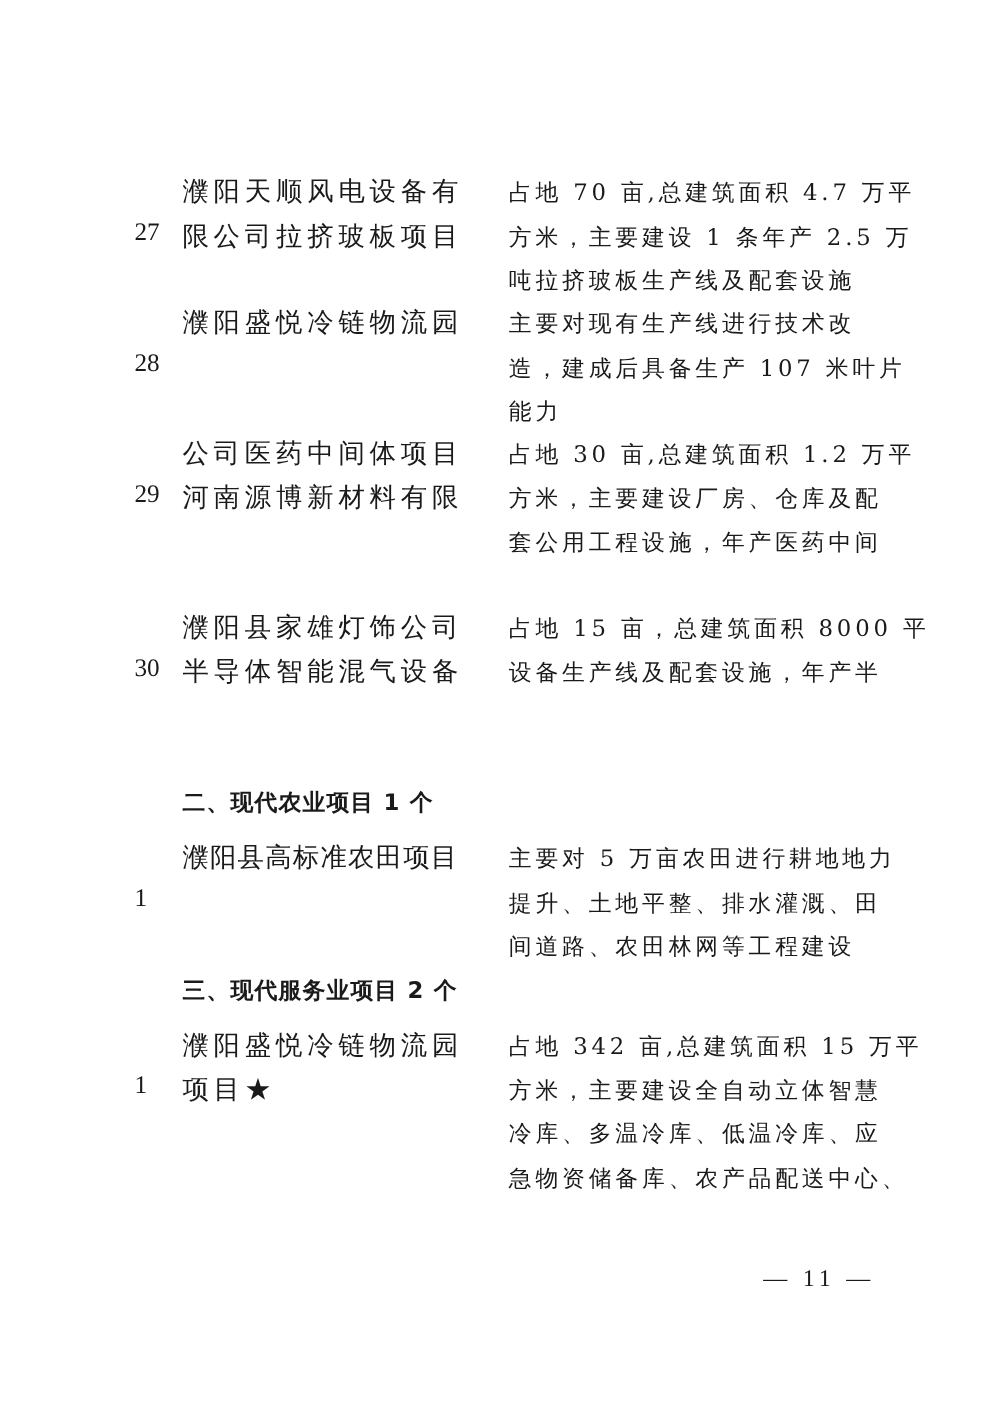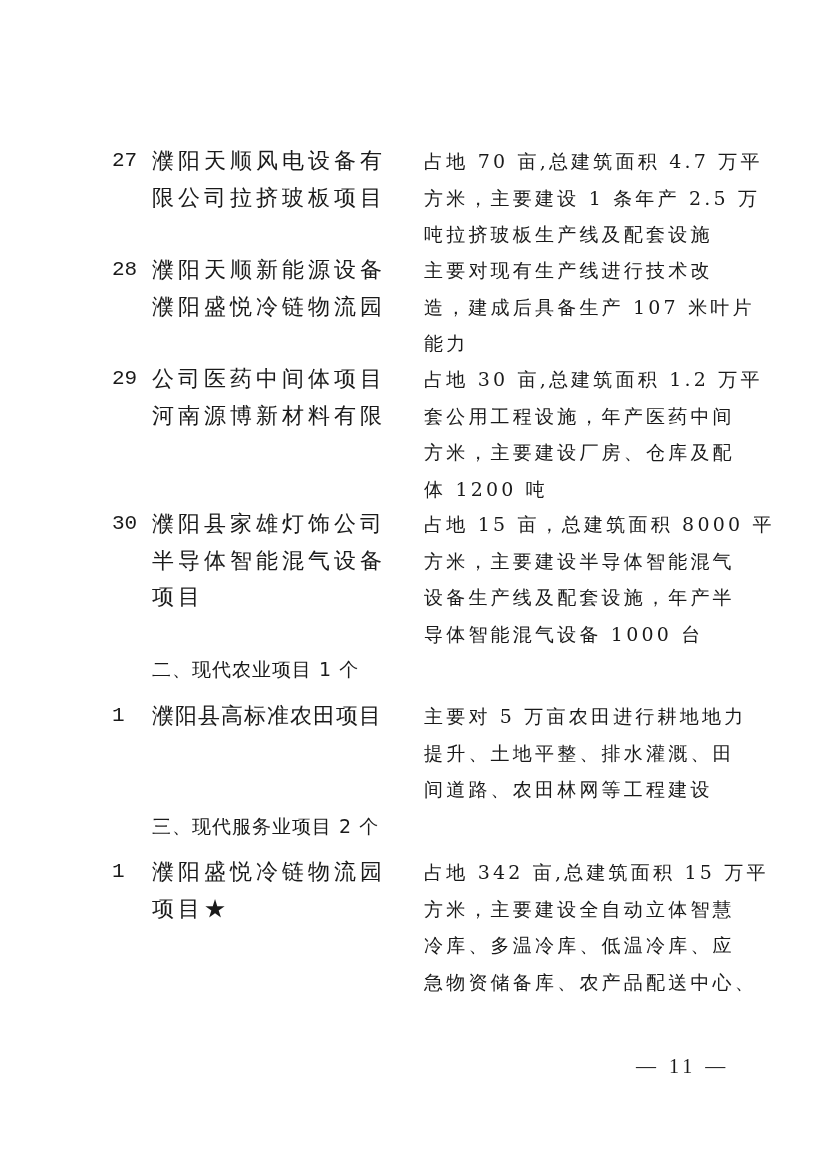--- a/index.html
+++ b/index.html
@@ -1,24 +1,24 @@
 <!DOCTYPE html>
 <html><head>
 <meta charset="utf-8">
 <style>
   html, body { margin:0; padding:0; background:#ffffff; }
   body { width:826px; height:1169px; position:relative; overflow:hidden;
          font-family:"DejaVu Serif","Liberation Serif",serif; color:#1a1a1a; }
   .page { position:absolute; left:0; top:0; width:826px; height:1169px; }
   .row { position:absolute; left:0; width:826px; }
-  .num { position:absolute; left:112px; font-family:Liberation Mono, monospace; font-size:21px; line-height:36px; }
+  .num { position:absolute; left:112px; font-family:Liberation Serif, serif; font-size:21px; line-height:36px;margin-top:32px; }
   .name { position:absolute; left:152px; width:240px; font-size:22px; line-height:36.5px; letter-spacing:4px; }
   .desc { position:absolute; left:424px; width:316px; font-size:19px; line-height:36.5px; letter-spacing:3.2px; text-align:justify; }
   .line { display:block; white-space:nowrap; }
-  .section { position:absolute; left:152px; font-family:"DejaVu Sans","Liberation Sans",sans-serif; font-size:19px; font-weight:normal; line-height:36px; letter-spacing:1px; }
+  .section { position:absolute; left:152px; font-family:"DejaVu Sans","Liberation Sans",sans-serif; font-size:19px; font-weight:bold; line-height:36px; letter-spacing:1px; }
   .footer { position:absolute; left:636px; top:1055px; font-family:"Liberation Serif","DejaVu Serif",serif; font-size:20px; letter-spacing:4px; }
 </style>
 </head>
 <body>
 
 <div class="page">
 
   <div class="row" style="top:143px;">
     <div class="num">27</div>
     <div class="name">
@@ -28,56 +28,51 @@
     <div class="desc">
       <span class="line">占地 70 亩,总建筑面积 4.7 万平</span>
       <span class="line">方米，主要建设 1 条年产 2.5 万</span>
       <span class="line">吨拉挤玻板生产线及配套设施</span>
     </div>
   </div>
 
   <div class="row" style="top:252px;">
     <div class="num">28</div>
     <div class="name">
-      <span class="line">濮阳天顺新能源设备</span>
       <span class="line">濮阳盛悦冷链物流园</span>
     </div>
     <div class="desc">
       <span class="line">主要对现有生产线进行技术改</span>
       <span class="line">造，建成后具备生产 107 米叶片</span>
       <span class="line">能力</span>
     </div>
   </div>
 
   <div class="row" style="top:361px;">
     <div class="num">29</div>
     <div class="name">
       <span class="line">公司医药中间体项目</span>
       <span class="line">河南源博新材料有限</span>
     </div>
     <div class="desc">
       <span class="line">占地 30 亩,总建筑面积 1.2 万平</span>
+      <span class="line">方米，主要建设厂房、仓库及配</span>
       <span class="line">套公用工程设施，年产医药中间</span>
-      <span class="line">方米，主要建设厂房、仓库及配</span>
-      <span class="line">体 1200 吨</span>
     </div>
   </div>
 
   <div class="row" style="top:506px;">
     <div class="num">30</div>
     <div class="name">
       <span class="line">濮阳县家雄灯饰公司</span>
       <span class="line">半导体智能混气设备</span>
-      <span class="line">项目</span>
     </div>
     <div class="desc">
       <span class="line">占地 15 亩，总建筑面积 8000 平</span>
-      <span class="line">方米，主要建设半导体智能混气</span>
       <span class="line">设备生产线及配套设施，年产半</span>
-      <span class="line">导体智能混气设备 1000 台</span>
     </div>
   </div>
 
   <div class="section" style="top:651px;">二、现代农业项目 1 个</div>
 
   <div class="row" style="top:698px;">
     <div class="num">1</div>
     <div class="name" style="letter-spacing:1px;">
       <span class="line">濮阳县高标准农田项目</span>
     </div>

